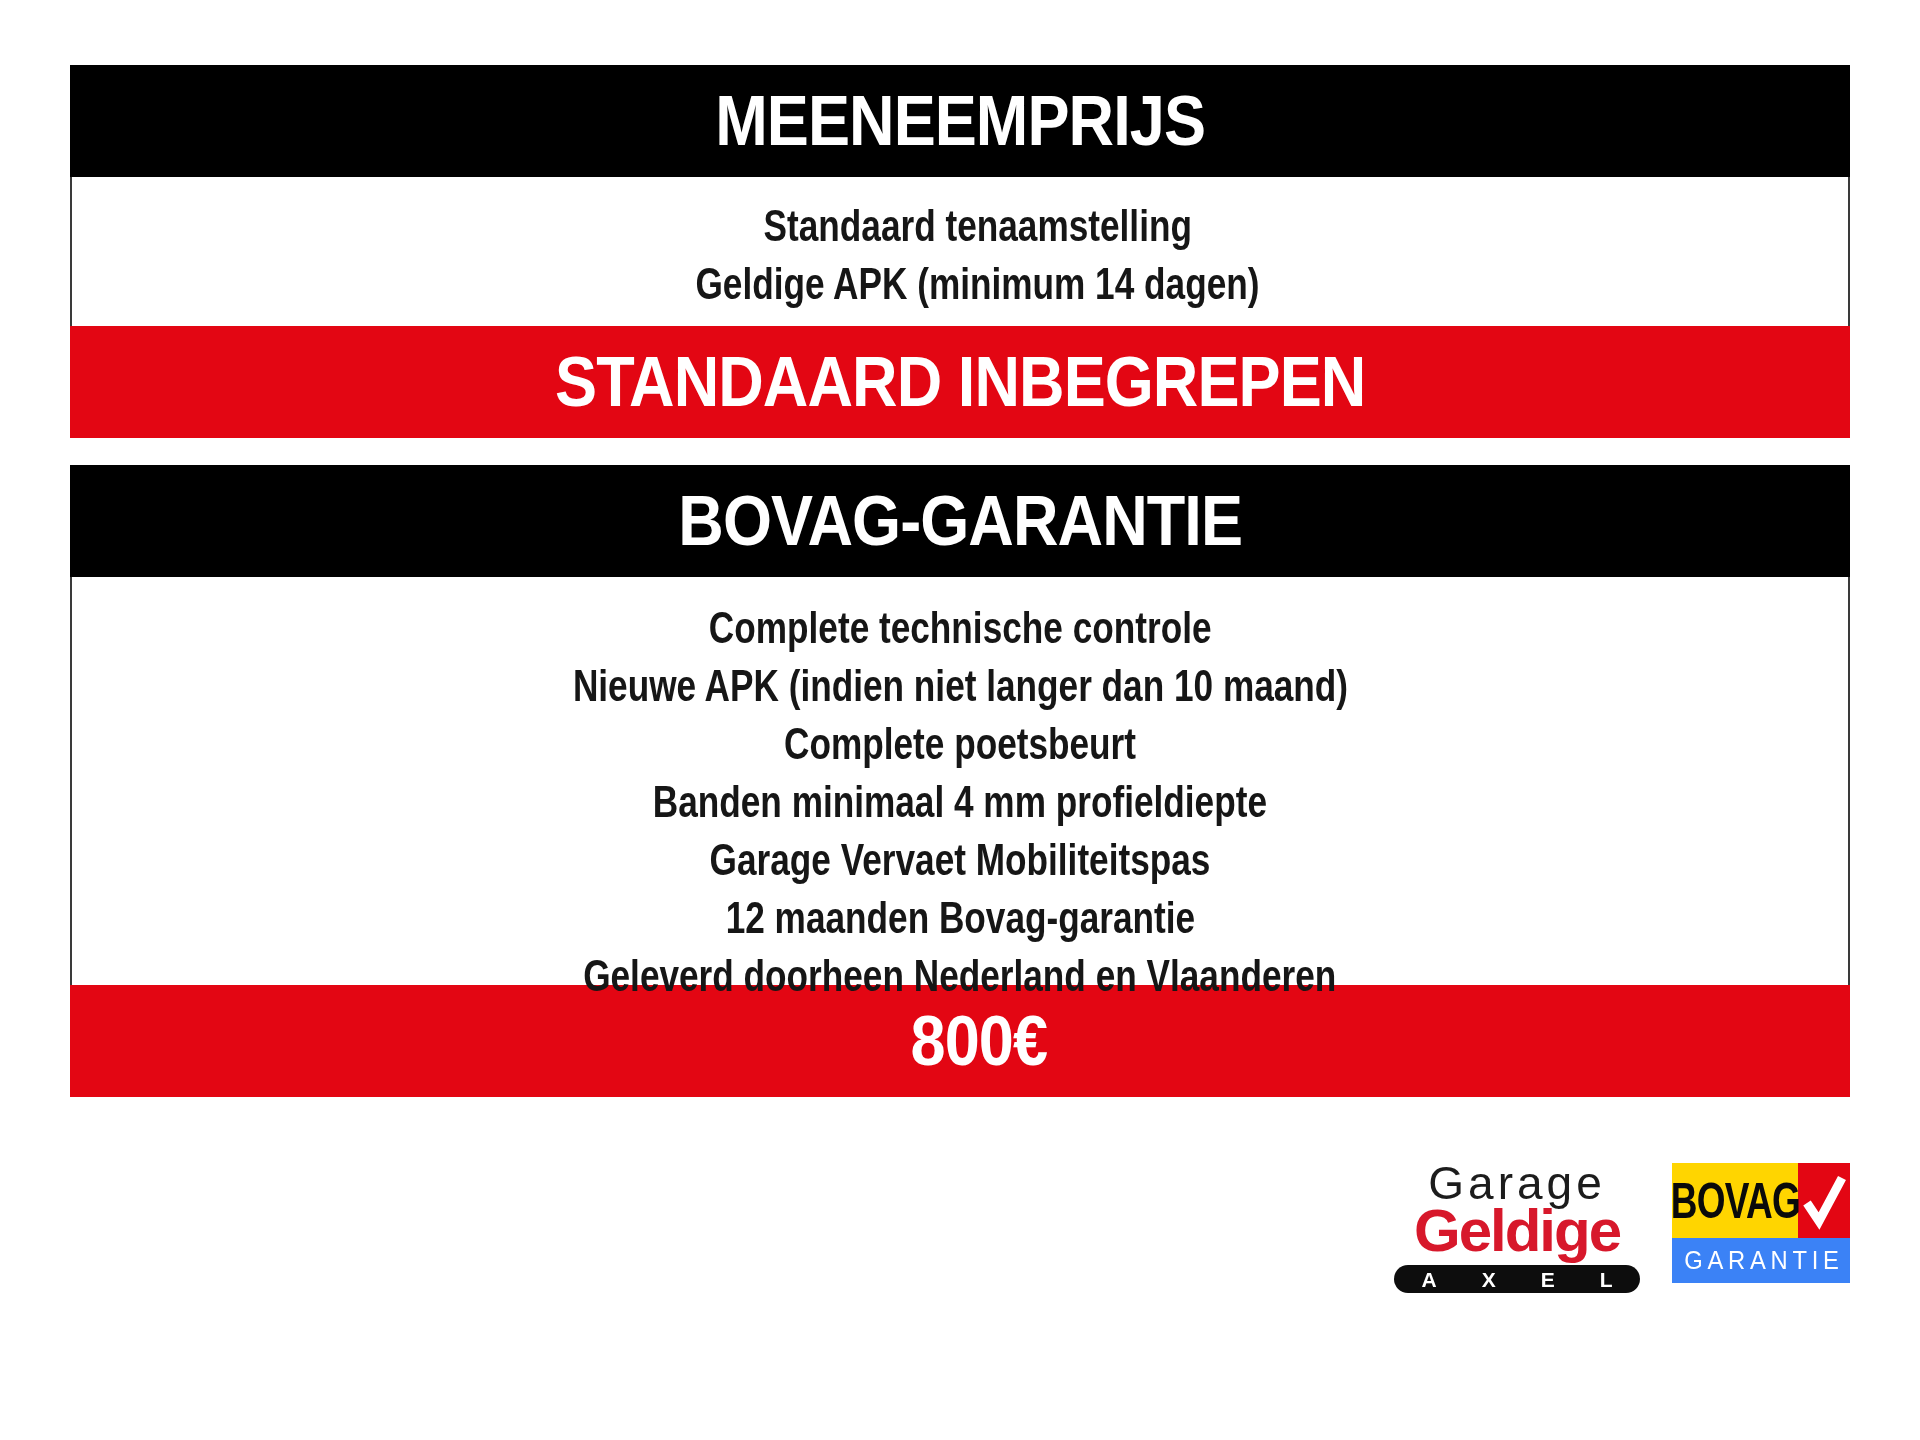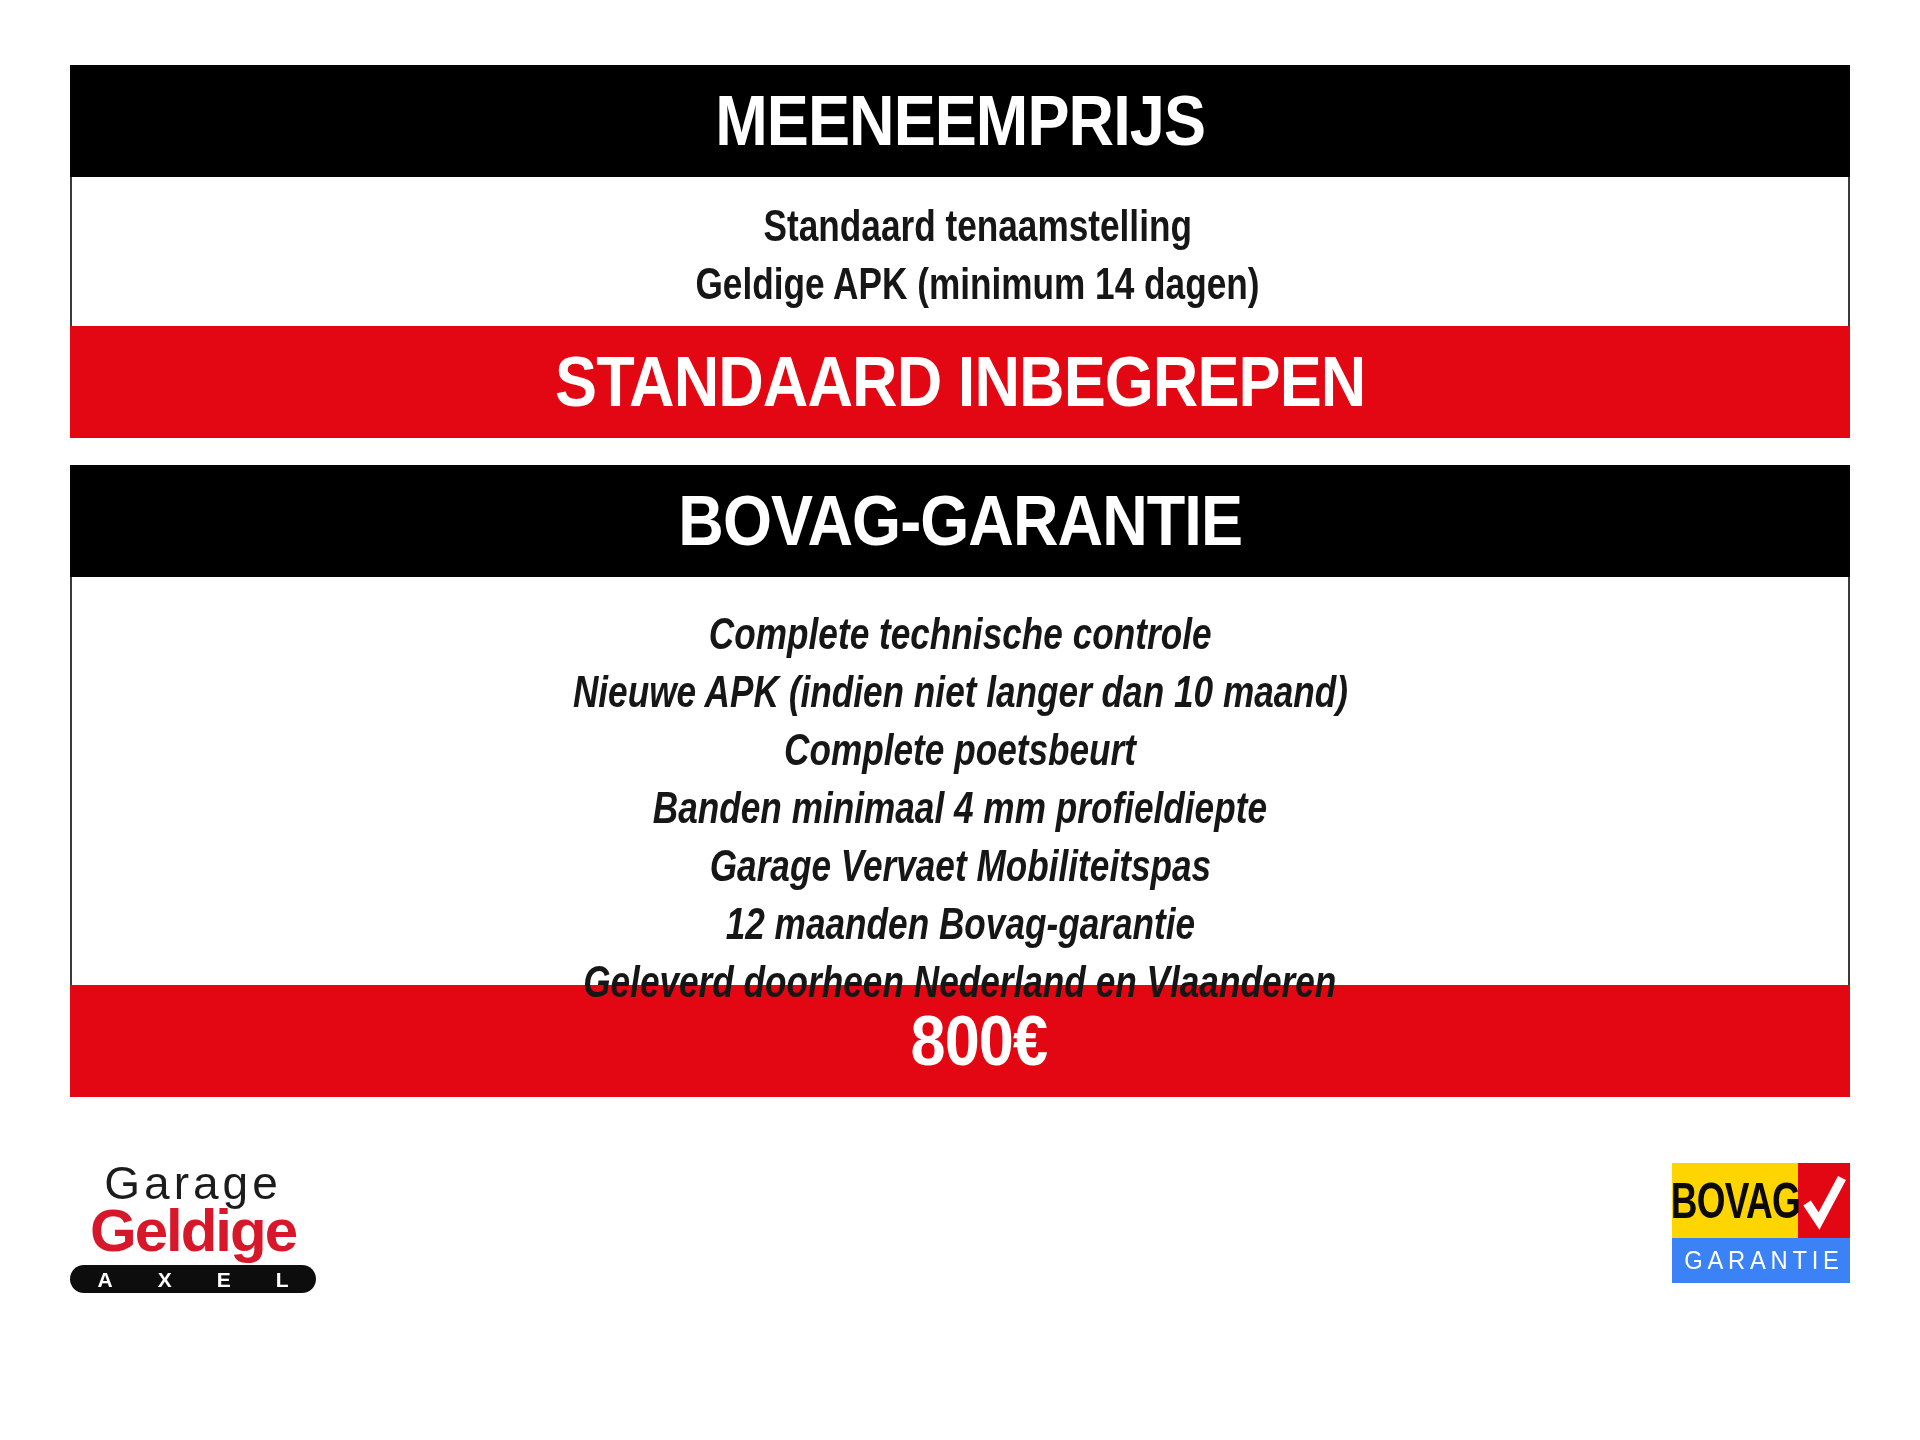--- a/index.html
+++ b/index.html
@@ -33,26 +33,26 @@
   }
   .line > span {
     color:#161616; font-weight:700; font-size:44px;
     white-space:nowrap; display:inline-block; transform:scaleX(0.80);
   }
   .gap { height:27px; background:#ffffff; }
 
   #hdr-a, #ftr-a, #hdr-b { height:112px; }
   #ftr-b { height:112px;padding-left:38px; }
   #body-a { height:149px; padding-top:20px;padding-left:35px; }
-  #body-b { height:408px; padding-top:28px;font-style:italic; }
+  #body-b { height:408px; padding-top:22px; }
 
   
   .logos {
     margin-top:66px; height:124px;
-    display:flex; justify-content:space-between; align-items:flex-start; gap:46px;
+    display:flex; justify-content:flex-end; align-items:flex-start; gap:32px;
   }
 
   
   .vervaet-logo { width:246px; text-align:center; }
   .vv-garage {
     font-size:46px; line-height:40px; font-weight:400; color:#1c1c1c;
     letter-spacing:4px;
   }
   .vv-vervaet {
     font-size:60px; line-height:52px; font-weight:700; color:#d7182b;

